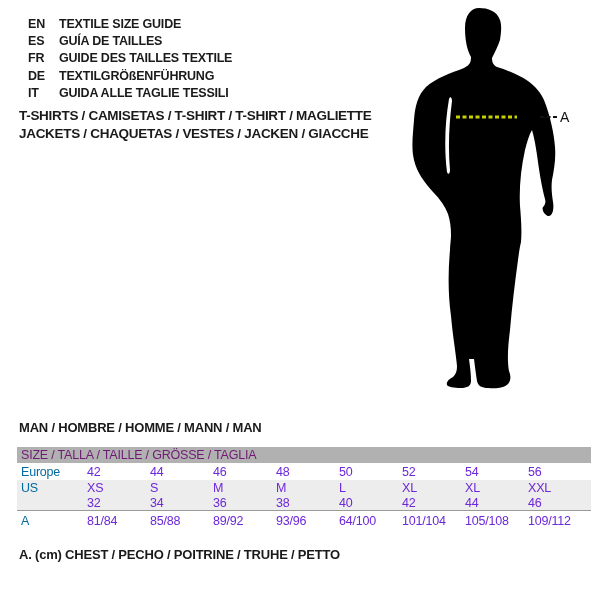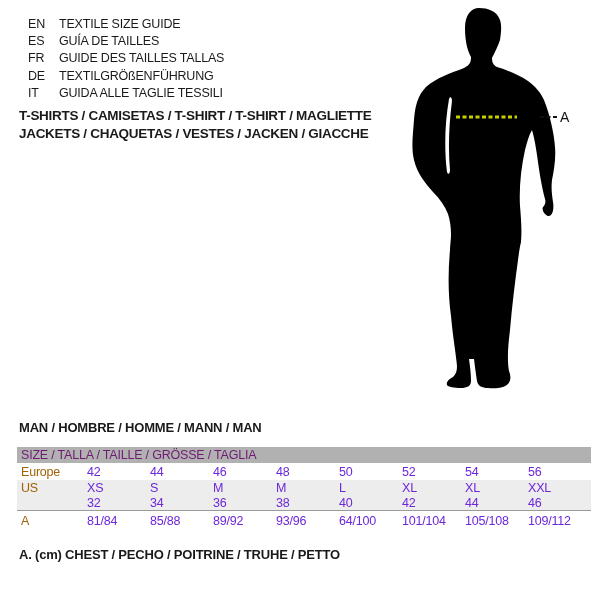--- a/index.html
+++ b/index.html
@@ -5,21 +5,21 @@
   html,body{margin:0;padding:0;}
   body{
     width:600px;height:600px;position:relative;background:#ffffff;
     font-family:"Liberation Sans", sans-serif;color:#1a1a1a;
     overflow:hidden;
   }
   
   .lang-block{
     position:absolute;left:28px;top:16px;
     display:grid;grid-template-columns:31px auto;
-    font-size:12.5px;font-weight:normal;line-height:17.2px;
+    font-size:12.5px;font-weight:bold;line-height:17.2px;
     letter-spacing:-0.2px;white-space:nowrap;
   }
   
   .category-block{
     position:absolute;left:19px;top:107px;
     font-size:13.5px;font-weight:bold;line-height:18px;
     letter-spacing:-0.3px;white-space:nowrap;
   }
   
   .figure-wrap{position:absolute;left:405px;top:0;width:195px;height:400px;}
@@ -38,21 +38,21 @@
     font-size:12.5px;letter-spacing:-0.2px;
   }
   .size-table-header{
     background:#b1b1b1;height:16px;line-height:16px;
     padding-left:4px;color:#701a75;font-size:12.5px;
   }
   .trow{
     display:grid;grid-template-columns:70px repeat(8,1fr);
     align-items:center;
   }
-  .trow .rlabel{padding-left:4px;text-align:left;color:#a16207;}
+  .trow .rlabel{padding-left:4px;text-align:left;color:#0369a1;}
   .trow .cell{text-align:left;color:#6d28d9;}
   .row-europe{height:17px;background:#ffffff;}
   .band{background:#ededed;border-bottom:1px solid #9a9a9a;}
   .row-us{height:15px;}
   .row-num{height:15px;}
   .row-a{height:20px;background:#ffffff;}
   
   .footnote{
     position:absolute;left:19px;top:547px;
     font-size:13px;font-weight:bold;letter-spacing:-0.2px;white-space:nowrap;
@@ -60,21 +60,21 @@
 </style>
 </head>
 <body>
 
 <div class="lang-block">
   <span>EN</span>
   <span>TEXTILE SIZE GUIDE</span>
   <span>ES</span>
   <span>GUÍA DE TAILLES</span>
   <span>FR</span>
-  <span>GUIDE DES TAILLES TALLAS</span>
+  <span>GUIDE DES TAILLES TEXTILE</span>
   <span>DE</span>
   <span>TEXTILGRÖßENFÜHRUNG</span>
   <span>IT</span>
   <span>GUIDA ALLE TAGLIE TESSILI</span>
 </div>
 
 <div class="category-block">
   <div>T-SHIRTS / CAMISETAS / T-SHIRT / T-SHIRT / MAGLIETTE</div>
   <div>JACKETS / CHAQUETAS / VESTES / JACKEN / GIACCHE</div>
 </div>

